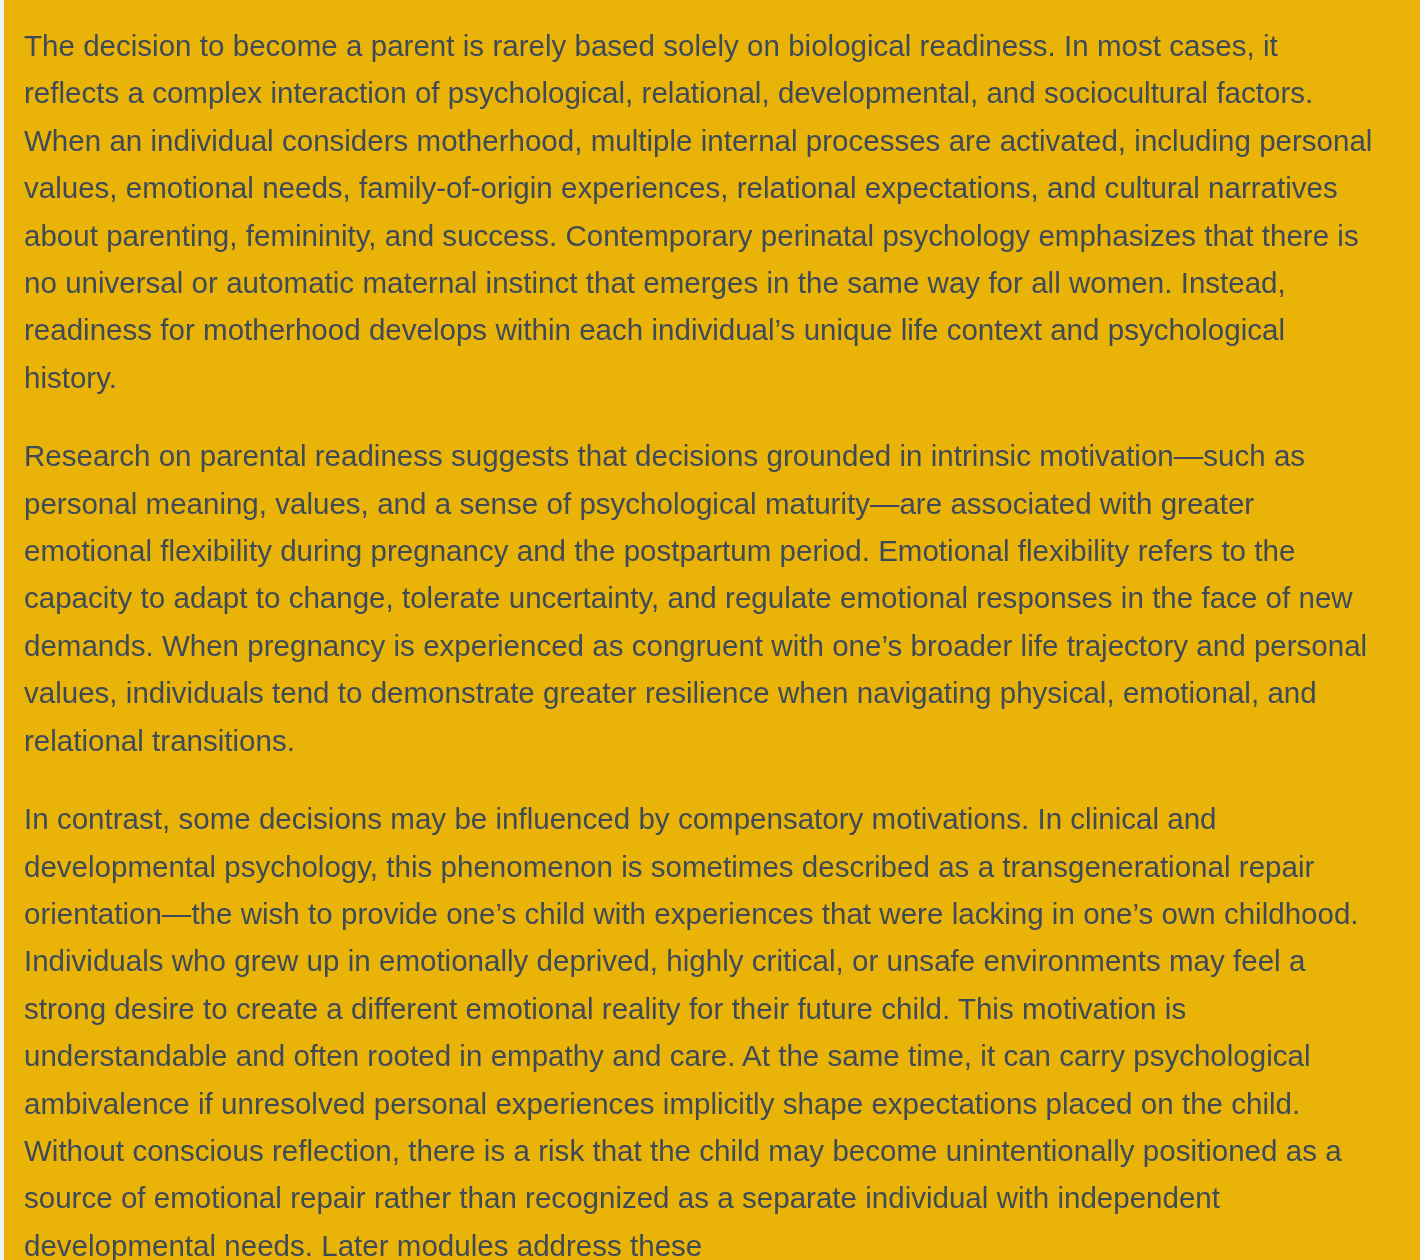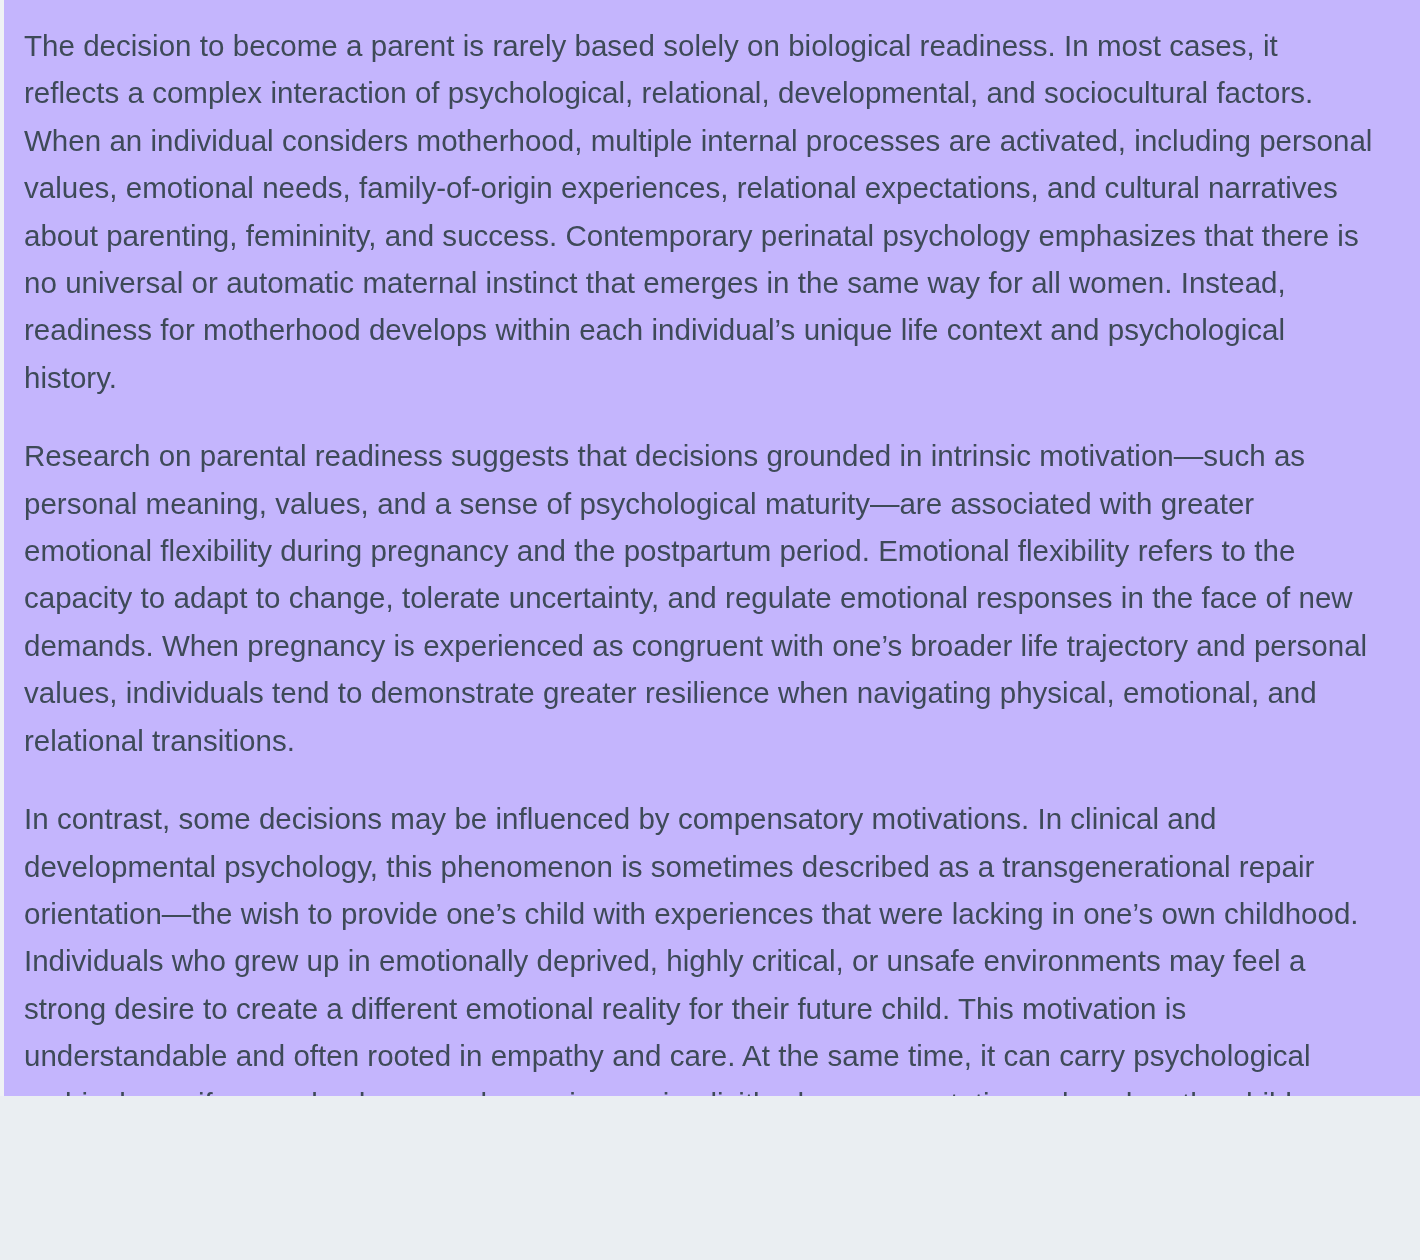--- a/index.html
+++ b/index.html
@@ -9,22 +9,22 @@
   body {
     width: 1420px;
     height: 1260px;
     background: #eaeef2;
     font-family: "Liberation Sans", sans-serif;
     overflow: hidden;
   }
   #doc-viewport {
     position: relative;
     width: 1420px;
-    height: 1096px;
-    background: #c4b5fd;
+    height: 1260px;
+    background: #eab308;
     box-sizing: border-box;
     overflow: hidden;
   }
   
   #left-edge-strip {
     position: absolute;
     left: 0;
     top: 0;
     width: 4px;
     height: 100%;

